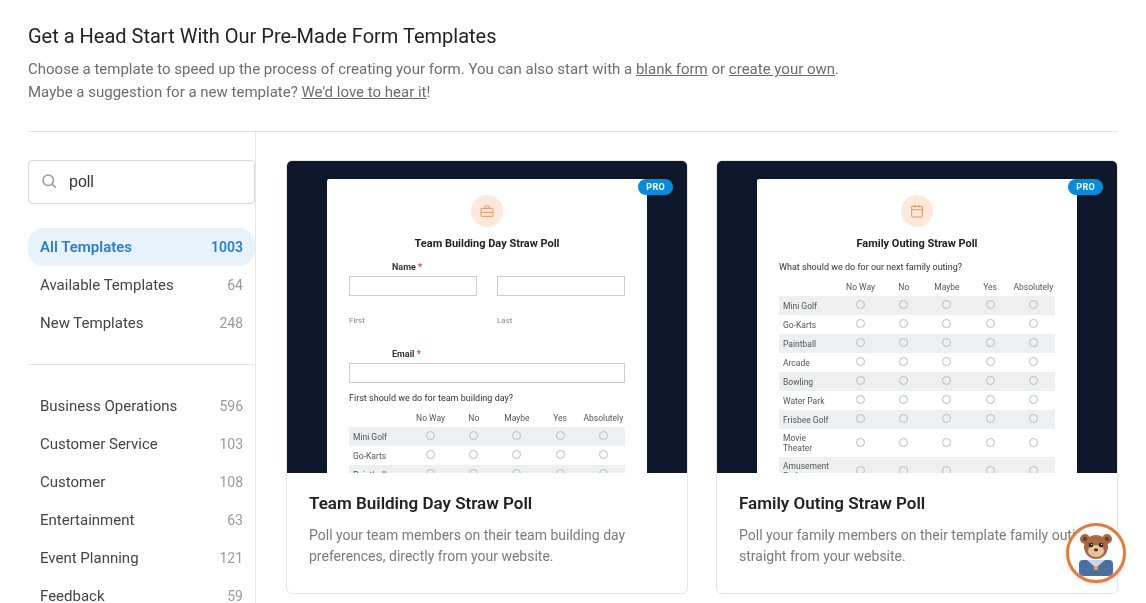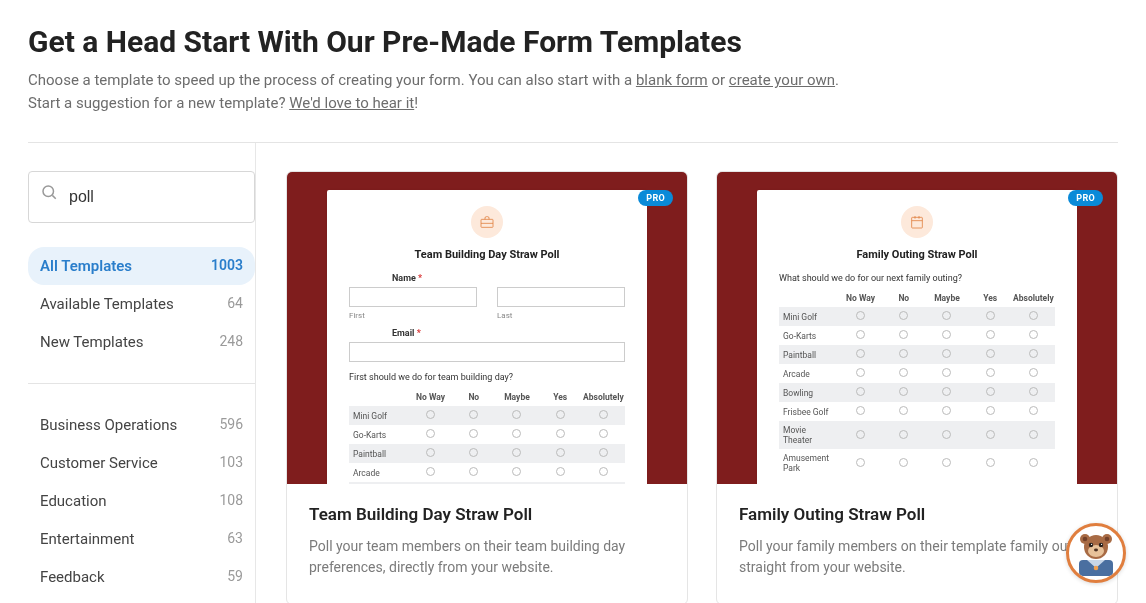--- a/index.html
+++ b/index.html
@@ -1,70 +1,70 @@
 <!DOCTYPE html>
 <html><head>
 <meta charset="utf-8">
 <style>
   * { box-sizing: border-box; margin: 0; padding: 0; }
   body { font-family: -apple-system, BlinkMacSystemFont, "Segoe UI", Roboto, Arial, sans-serif; color:#2d2d2d; background:#fff; width:1146px; }
   .page { padding: 24px 28px 0; }
-  .header h1 { font-size: 30px; font-weight:700; color:#222; margin-bottom:10px;}
+  .header h1 { font-size: 20px; font-weight:400; color:#222; margin-bottom:10px;}
   .header p { font-size: 15px; color:#6d6d6d; line-height:1.5; }
   .header p a { color:#6d6d6d; text-decoration: underline; }
   .divider { border:none; border-top:1px solid #e4e4e4; margin: 28px 0 0; }
   .layout { display:flex; }
   .sidebar { width:230px; padding-top:28px; }
   .content { flex:1; border-left:1px solid #e7e7e7; padding:28px 0 20px 30px; }
   .search { position:relative; margin-bottom:24px; }
-  .search input { width:100%; height:52px; border:1px solid #d7d7d7; border-radius:4px; padding:0 12px 0 40px; font-size:16px; color:#333; }
+  .search input { width:100%; height:44px; border:1px solid #d7d7d7; border-radius:4px; padding:0 12px 0 40px; font-size:16px; color:#333; }
   .search .sicon { position:absolute; left:12px; top:12px; color:#999; }
-  .cat { display:flex; justify-content:space-between; padding:10px 12px; border-radius:16px; font-size:15px; color:#444; cursor:pointer;}
+  .cat { display:flex; justify-content:space-between; align-items:center; padding:10px 12px; border-radius:16px; font-size:15px; color:#444; cursor:pointer;}
   .cat.active { background:#e8f2fb; color:#2a7ecb; font-weight:600;}
   .cat.active .count { color:#2a7ecb; font-weight:600;}
   .cat .count { color:#9a9a9a; font-size:14px;}
   .sep { border:none; border-top:1px solid #e4e4e4; margin:22px 0; }
   .cards { display:flex; gap:28px; }
   .card { width:402px; border:1px solid #e5e5e5; border-radius:6px; overflow:hidden; display:flex; flex-direction:column; cursor:pointer; }
-  .preview { background:#7f1d1d; height:312px; position:relative; padding:18px 40px 0; overflow:hidden;}
+  .preview { background:#0f172a; height:312px; position:relative; padding:18px 40px 0; overflow:hidden;}
   .pro { position:absolute; top:18px; right:14px; background:#0a8ad8; color:#fff; font-size:9px; font-weight:700; padding:3px 8px; border-radius:9px; letter-spacing:.3px;}
   .form-sheet { background:#fff; border-radius:2px 2px 0 0; height:100%; padding:16px 22px 0; box-shadow:0 0 3px rgba(0,0,0,.06);}
   .form-icon { width:32px; height:32px; border-radius:50%; background:#fde9db; margin:0 auto 10px; display:flex; align-items:center; justify-content:center; }
   .form-icon svg { stroke:#e07e3e; fill:none; stroke-width:1.2;}
   .form-title { text-align:center; font-size:11px; font-weight:700; color:#222; margin-bottom:12px;}
   .flabel { font-size:9px; font-weight:700; color:#333; margin-bottom:4px;margin-left:43px;}
   .req { color:#d93838;}
-  .row2 { display:flex; gap:20px; margin-bottom:2px;}
+  .row2 { display:flex; gap:20px; margin-bottom:18px;}
   .fin { height:20px; border:1px solid #ccc; flex:1; }
   .sub { font-size:8px; color:#888; margin-top:2px; }
   .fullin { height:20px; border:1px solid #ccc; width:100%; margin-bottom:8px;}
   .q { font-size:9px; font-weight:400; color:#333; margin:10px 0 6px;}
   table { width:100%; border-collapse:collapse; font-size:8.5px; table-layout:fixed;}
-  th { font-weight:700; color:#555; padding:4px 0; text-align:center;}
+  th { font-weight:400; color:#555; padding:4px 0; text-align:center;}
   th:first-child { text-align:left; width:60px;}
   td { padding:4px 3px; text-align:center; }
   td:first-child { text-align:left; color:#555; padding-left:4px;}
   tbody tr:nth-child(odd) { background:#eeeff1;}
   .radio { width:9px; height:9px; border:1px solid #bbb; border-radius:50%; display:inline-block;}
   .card-body { padding:20px 22px 26px; }
   .card-body h3 { font-size:17px; font-weight:600; color:#222; margin-bottom:12px;}
   .card-body p { font-size:14px; color:#7b7b7b; line-height:1.5;}
   .chatbtn { position:fixed; right:20px; bottom:20px; width:60px; height:60px; border-radius:50%; border:3px solid #e07e3e; background:#fff; display:flex; align-items:center; justify-content:center; box-shadow:0 1px 4px rgba(0,0,0,.15); cursor:pointer; overflow:hidden;}
 </style>
 </head>
 <body>
 
 <div class="page">
   <div class="header">
     <h1>Get a Head Start With Our Pre-Made Form Templates</h1>
     <p>
       <span>Choose a template to speed up the process of creating your form. You can also start with a </span><a href="#">blank form</a><span> or </span><a href="#">create your own</a><span>.</span>
     </p>
     <p>
-      <span>Start a suggestion for a new template? </span><a href="#">We'd love to hear it</a><span>!</span>
+      <span>Maybe a suggestion for a new template? </span><a href="#">We'd love to hear it</a><span>!</span>
     </p>
   </div>
   <hr class="divider">
 
   <div class="layout">
 
     <aside class="sidebar">
       <div class="search">
         <span class="sicon">
           <svg width="18" height="18" viewBox="0 0 24 24" fill="none" stroke="currentColor" stroke-width="2">
@@ -92,26 +92,30 @@
       <div id="cats-bottom">
           <div class="cat">
             <span>Business Operations</span>
             <span class="count">596</span>
           </div>
           <div class="cat">
             <span>Customer Service</span>
             <span class="count">103</span>
           </div>
           <div class="cat">
-            <span>Education</span>
+            <span>Customer</span>
             <span class="count">108</span>
           </div>
           <div class="cat">
             <span>Entertainment</span>
             <span class="count">63</span>
+          </div>
+          <div class="cat">
+            <span>Event Planning</span>
+            <span class="count">121</span>
           </div>
           <div class="cat">
             <span>Feedback</span>
             <span class="count">59</span>
           </div>
         </div>
     </aside>
 
     <main class="content">
       <div class="cards" id="cards">
@@ -261,20 +265,28 @@
                     </tr>
                     <tr>
                       <td>Bowling</td>
                       <td><span class="radio"></span></td>
                       <td><span class="radio"></span></td>
                       <td><span class="radio"></span></td>
                       <td><span class="radio"></span></td>
                       <td><span class="radio"></span></td>
                     </tr>
                     <tr>
+                      <td>Water Park</td>
+                      <td><span class="radio"></span></td>
+                      <td><span class="radio"></span></td>
+                      <td><span class="radio"></span></td>
+                      <td><span class="radio"></span></td>
+                      <td><span class="radio"></span></td>
+                    </tr>
+                    <tr>
                       <td>Frisbee Golf</td>
                       <td><span class="radio"></span></td>
                       <td><span class="radio"></span></td>
                       <td><span class="radio"></span></td>
                       <td><span class="radio"></span></td>
                       <td><span class="radio"></span></td>
                     </tr>
                     <tr>
                       <td>Movie Theater</td>
                       <td><span class="radio"></span></td>

